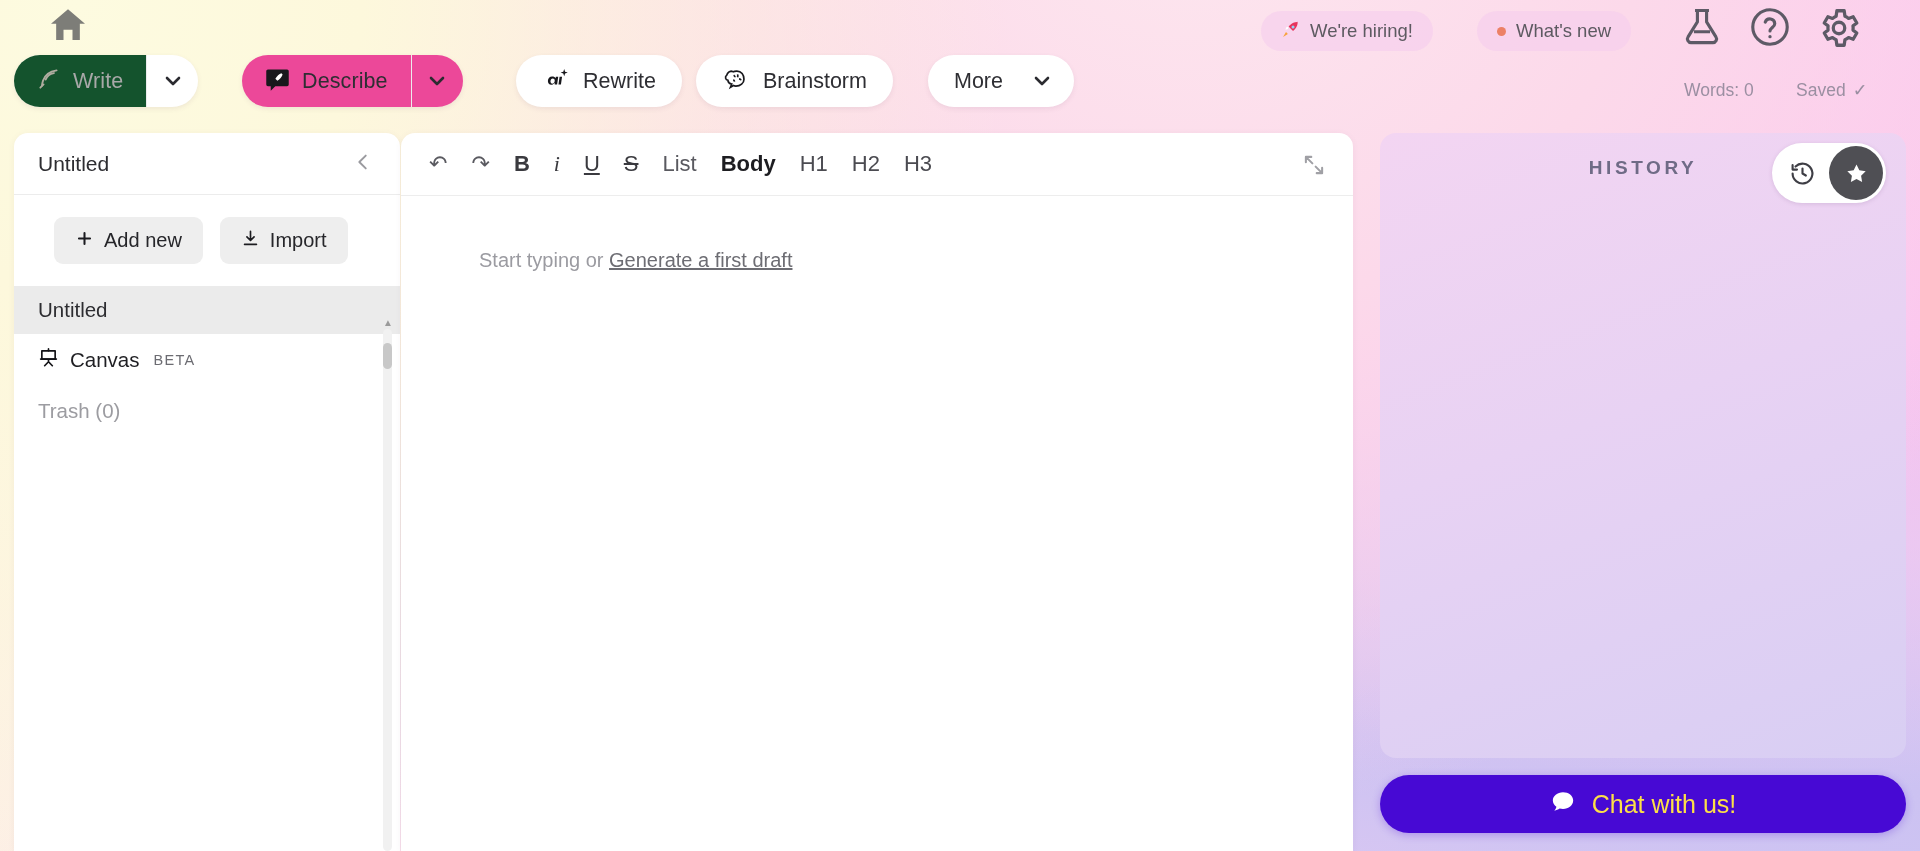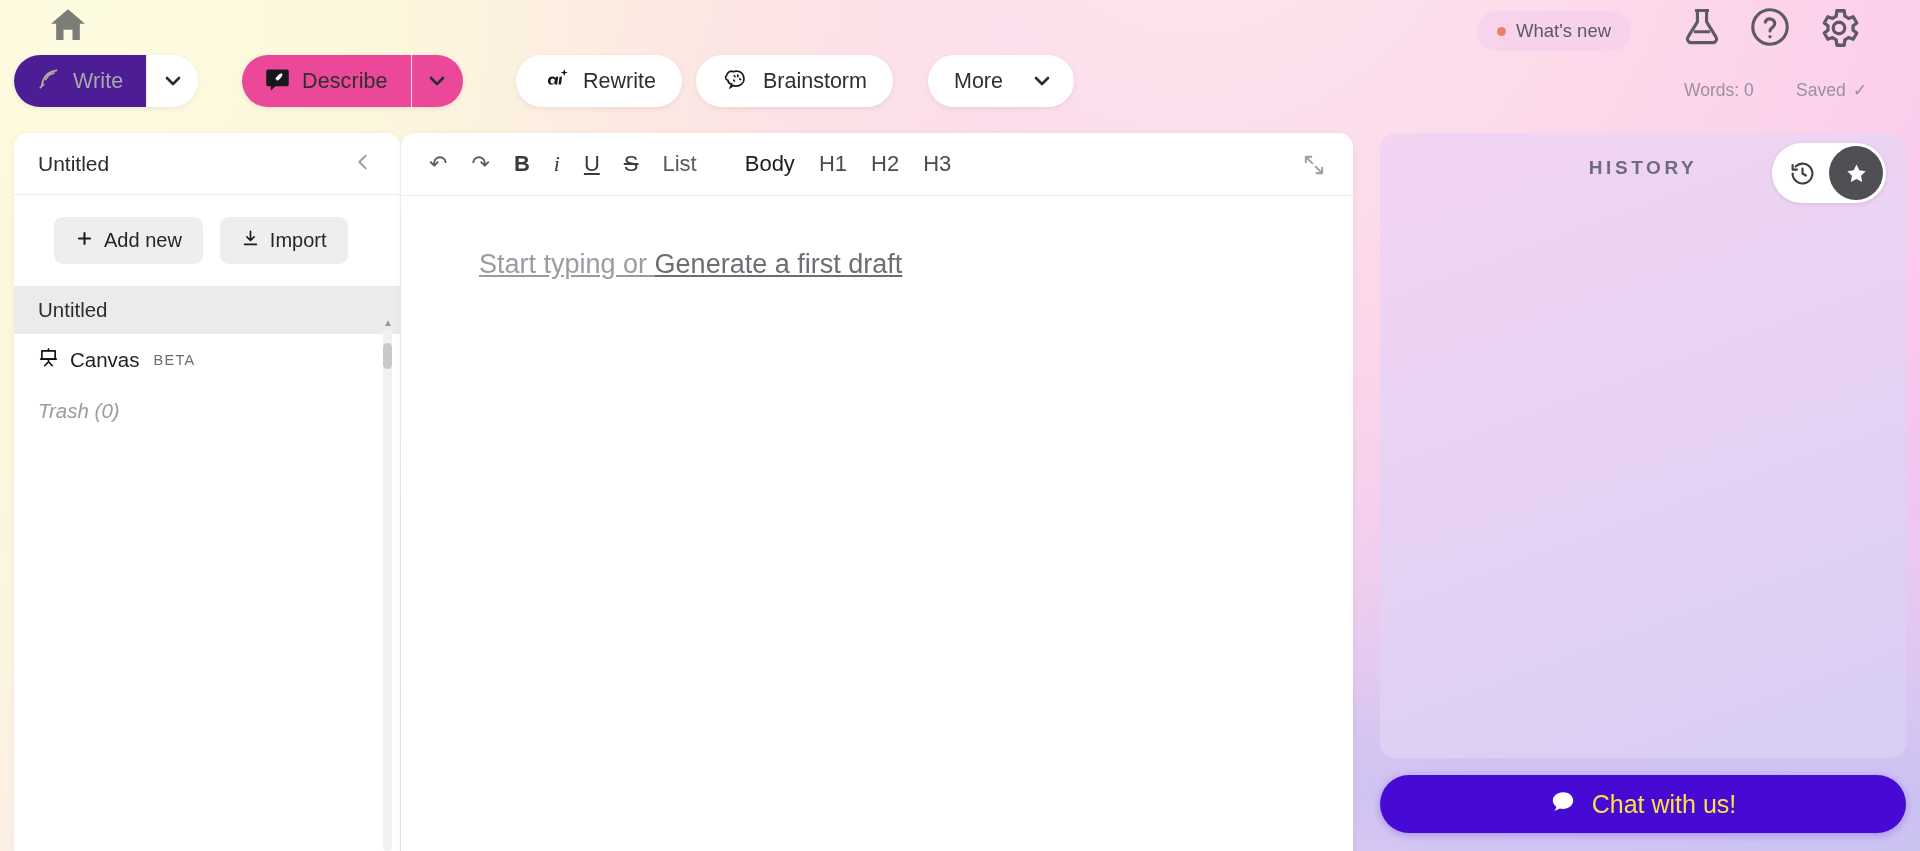--- a/index.html
+++ b/index.html
@@ -28,21 +28,21 @@
     background: #ec4899; border-radius: 999px; height: 52px;
     box-shadow: 0 2px 5px rgba(120,80,120,.10);
     overflow: hidden;
   }
   .tool-main {
     display: flex; align-items: center; gap: 11px;
     padding: 0 23px 0 22px; height: 52px; cursor: pointer; white-space: nowrap;
   }
   .tool-main .lbl { font-size: 21.5px; color: #2e2e33; letter-spacing: .1px; }
   .tool-group.disabled { background: #fff; }
-  .tool-group.disabled .tool-main { background: #4c1d95; }
+  .tool-group.disabled .tool-main { background: #14532d; }
   .tool-group.disabled .tool-main .lbl { color: #a8a8a8; }
   .tool-caret {
     width: 52px; display: flex; align-items: center; justify-content: center;
     border-left: 1px solid #ececec; cursor: pointer;
   }
   .tool-solo {
     position: absolute; display: flex; align-items: center; gap: 11px;
     background: #fff; border-radius: 999px; height: 52px; padding: 0 26px;
     box-shadow: 0 2px 5px rgba(120,80,120,.10); cursor: pointer; white-space: nowrap;
   }
@@ -89,21 +89,21 @@
   .sb-row-active {
     height: 48px; display: flex; align-items: center; padding: 0 24px;
     background: #ebebeb; font-size: 20.5px; color: #2d2d31; cursor: pointer;
   }
   .sb-row {
     height: 52px; display: flex; align-items: center; gap: 11px; padding: 0 24px;
     font-size: 20.5px; color: #1f1f23; cursor: pointer;
   }
   .beta-tag { font-size: 14.5px; color: #6c6c72; letter-spacing: 1.3px; margin-left: 3px; }
   .sb-trash { height: 50px; display: flex; align-items: center; padding: 0 24px;
-    font-size: 20.5px; color: #9c9ca1; cursor: pointer; font-style: italic; }
+    font-size: 20.5px; color: #9c9ca1; cursor: pointer; }
   .sb-scroll {
     position: absolute; right: 8px; top: 196px; width: 9px; height: 522px;
     background: #f1f1f1; border-radius: 5px; cursor: pointer;
   }
   .sb-scroll .thumb { position:absolute; left:0; top:14px; width:9px; height:26px; background:#c8c8c8; border-radius:5px; }
   .sb-scroll .arrow-up { position:absolute; top:-12px; left:0; width:9px; text-align:center; font-size:10px; color:#9a9a9a; }
 
   
   .editor {
     position: absolute; left: 401px; top: 133px; width: 952px; height: 718px;
@@ -112,25 +112,25 @@
   }
   .ed-toolbar {
     height: 63px; display: flex; align-items: center; gap: 24px;
     padding: 0 28px; border-bottom: 1px solid #ededed; position: relative;
   }
   .ed-tool { font-size: 22px; color: #5a5a60; cursor: pointer; line-height: 1; }
   .ed-tool.b { font-weight: bold; color: #3a3a3f; }
   .ed-tool.i { font-style: italic; color: #3a3a3f; font-family: "Liberation Serif", serif; }
   .ed-tool.u { text-decoration: underline; color: #3a3a3f; }
   .ed-tool.s { text-decoration: line-through; color: #3a3a3f; }
-  .ed-tool.active { font-weight: normal; color: #1d1d21; margin-left: 24px; }
+  .ed-tool.active { font-weight: bold; color: #1d1d21; }
   .ed-tool.hd { color: #4b4b51; }
   .ed-expand { position: absolute; right: 26px; top: 19px; cursor: pointer; }
   .ed-body { padding: 53px 0 0 78px; }
-  .ed-placeholder { font-size: 27px; color: #9b9ba1; white-space: nowrap; text-decoration: underline; }
+  .ed-placeholder { font-size: 20px; color: #9b9ba1; white-space: nowrap; }
   .ed-placeholder a { color: #6d6d73; text-decoration: underline; cursor: pointer; }
 
   
   .right-panel {
     position: absolute; left: 1380px; top: 133px; width: 526px; height: 625px;
     border-radius: 16px;
     background: linear-gradient(160deg, #f3d5f2 0%, #e8d2f3 45%, #d8cef3 100%);
   }
   .hist-title {
     position: absolute; left: 0; right: 0; top: 24px; text-align: center;
@@ -220,20 +220,31 @@
     <span class="lbl">Brainstorm</span>
   </div>
 
   <div class="tool-solo more" style="left:928px; top:55px;">
     <span class="lbl">More</span>
     <svg viewBox="0 0 24 24" width="24" height="24" fill="none" stroke="#2b2b30" stroke-width="2.6" stroke-linecap="round" stroke-linejoin="round">
         <path d="M6 9l6 6 6-6"></path>
       </svg>
   </div>
 
+  <div class="pill" style="left:1261px; top:11px;">
+    <span>
+      <svg viewBox="0 0 24 24" width="19" height="19">
+          <path fill="#e8335c" d="M21.5 2.5c-3.6-.4-7.3 1.1-10 3.8l-2 2 5.7 5.7 2-2c2.7-2.7 4.2-6.4 3.8-10z"></path>
+          <circle cx="15.2" cy="8.8" r="1.9" fill="#8fd3f4"></circle>
+          <path fill="#fff" d="M9.5 8.3 6.7 9.1l-1.2 3.2 3.2-1z"></path>
+          <path fill="#f7a23b" d="M6.3 15.3 2.6 21.4l6.1-3.7z"></path>
+        </svg>
+    </span>
+    <span class="lbl">We're hiring!</span>
+  </div>
 
   <div class="pill" style="left:1477px; top:11px;">
     <span class="dot-orange"></span>
     <span class="lbl">What's new</span>
   </div>
 
   <div class="hdr-icon" style="left:1680px; top:5px;">
     <svg viewBox="0 0 24 24" width="44" height="44" fill="none" stroke="#5d5a66" stroke-width="1.7" stroke-linejoin="round">
       <path d="M9.5 3v6.2L4.4 17.4A2 2 0 0 0 6.1 20.5h11.8a2 2 0 0 0 1.7-3.1L14.5 9.2V3"></path>
       <path d="M8.2 3h7.6M7.6 14.6h8.8"></path>

